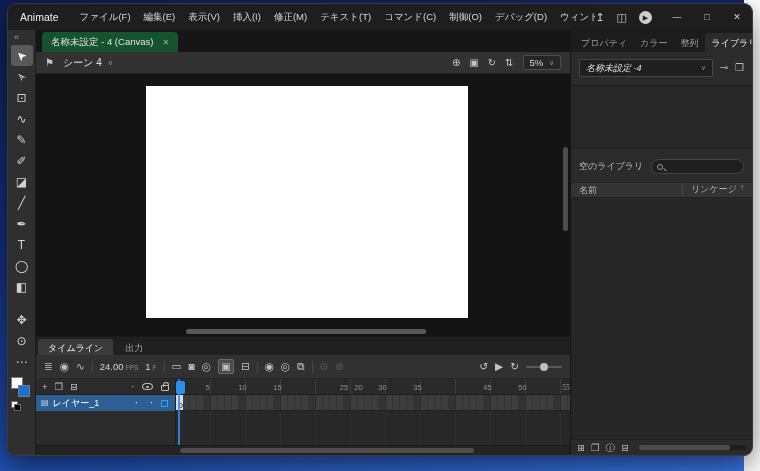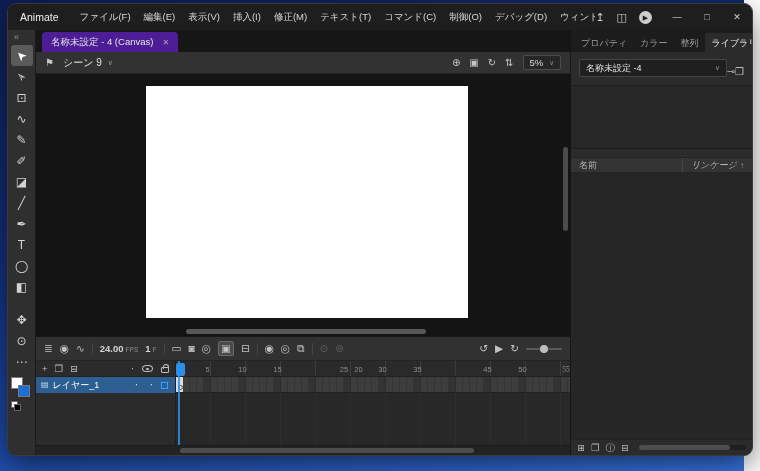--- a/index.html
+++ b/index.html
@@ -33,21 +33,21 @@
   .chip{position:absolute;width:12px;height:12px;border:1px solid #7a7a7a;}
   .chip.stroke{left:2px;top:0;background:#fff;}
   .chip.fill{left:9px;top:8px;}
   .minichips{position:absolute;left:2px;top:24px;width:10px;height:10px;}
   .minichips::before{content:"";position:absolute;left:0;top:0;width:5px;height:5px;background:#fff;border:1px solid #666;}
   .minichips::after{content:"";position:absolute;left:3px;top:3px;width:5px;height:5px;background:#000;border:1px solid #666;}
 
   
   .center-col{position:absolute;left:28px;top:26px;bottom:0;right:182px;display:flex;flex-direction:column;}
   .doc-tab-row{height:22px;background:#161616;display:flex;align-items:flex-end;}
-  .doc-tab{height:20px;background:#4c1d95;color:#e4e4e4;font-size:9.5px;display:flex;align-items:center;gap:9px;padding:0 9px;border-radius:4px 4px 0 0;margin-left:6px;white-space:nowrap;}
+  .doc-tab{height:20px;background:#14532d;color:#e4e4e4;font-size:9.5px;display:flex;align-items:center;gap:9px;padding:0 9px;border-radius:4px 4px 0 0;margin-left:6px;white-space:nowrap;}
   .tab-close{color:#a8a8a8;font-size:8px;}
 
   .editbar{height:22px;background:#323232;display:flex;align-items:center;padding:0 9px;gap:6px;border-bottom:1px solid #202020;}
   .eb-icon{color:#c6c6c6;font-size:10px;line-height:1;}
   .scene-label{color:#e0e0e0;font-size:10px;margin-left:3px;}
   .eb-chevron{color:#9a9a9a;font-size:7px;}
   .eb-right{margin-left:auto;display:flex;align-items:center;gap:9px;}
   .zoom-box{display:flex;align-items:center;gap:6px;background:#262626;border:1px solid #4c4c4c;border-radius:2px;padding:1px 6px;color:#dddddd;font-size:9.5px;}
   .zoom-chevron{font-size:6.5px;color:#9a9a9a;}
 
@@ -62,21 +62,21 @@
   .timeline{height:119px;background:#2b2b2b;border-top:1px solid #1a1a1a;display:flex;flex-direction:column;}
   .tl-tabs{height:18px;background:#202020;display:flex;align-items:flex-end;gap:2px;padding-left:2px;}
   .tl-tab{font-size:9px;color:#a8a8a8;padding:3px 10px 2px;height:16px;}
   .tl-tab.active{background:#3a3a3a;color:#f0f0f0;border-radius:3px 3px 0 0;}
   .tl-toolbar{height:24px;background:#313131;border-bottom:1px solid #242424;display:flex;align-items:center;gap:7px;padding:0 8px;overflow:hidden;}
   .tli{color:#c2c2c2;font-size:10.5px;line-height:1;}
   .tli.active{background:#4a4a4a;border:1px solid #6a6a6a;border-radius:2px;padding:1px 2px;}
   .tli.disabled{color:#5d5d5d;}
   .tl-sep{width:1px;height:12px;background:#454545;flex:0 0 auto;}
   .fps-wrap,.frame-wrap{display:flex;align-items:baseline;gap:2px;color:#d5d5d5;white-space:nowrap;}
-  .fps-val,.frame-val{font-size:9.5px;font-weight:bold;}
+  .fps-val,.frame-val{font-size:9.5px;font-weight:normal;}
   .fps-unit,.frame-unit{font-size:6.5px;color:#8e8e8e;}
   .tl-spacer{flex:1;}
   .tl-slider{position:relative;width:36px;height:2px;background:#5a5a5a;border-radius:1px;flex:0 0 auto;}
   .tl-slider-thumb{position:absolute;left:14px;top:-3px;width:8px;height:8px;border-radius:50%;background:#bdbdbd;display:block;}
 
   .tl-main{flex:1;display:flex;min-height:0;}
   .layers-pane{width:140px;background:#2b2b2b;border-right:1px solid #1e1e1e;display:flex;flex-direction:column;}
   .layers-header{height:16px;display:flex;align-items:center;gap:7px;padding:0 6px;color:#bdbdbd;border-bottom:1px solid #222222;flex:0 0 auto;}
   .lh-icon{font-size:9.5px;line-height:1;}
   .lh-right{margin-left:auto;display:flex;align-items:center;gap:8px;}
@@ -105,33 +105,33 @@
 
   .tl-hscroll{height:10px;background:#232323;position:relative;border-top:1px solid #1b1b1b;flex:0 0 auto;}
   .tl-hscroll .thumb{position:absolute;top:2px;height:5px;border-radius:3px;background:#4d4d4d;left:27%;width:55%;}
 
   
   .right-panel{position:absolute;right:0;top:26px;bottom:0;width:182px;background:#2b2b2b;border-left:1px solid #161616;display:flex;flex-direction:column;}
   .rp-tabs{height:22px;background:#1c1c1c;display:flex;align-items:flex-end;padding-left:4px;gap:1px;}
   .rp-tab{font-size:9px;color:#9f9f9f;padding:4px 6px 3px;height:19px;white-space:nowrap;}
   .rp-tab.active{background:#2b2b2b;color:#f2f2f2;border-radius:3px 3px 0 0;}
   .rp-body{flex:1;display:flex;flex-direction:column;min-height:0;}
-  .lib-row{margin:7px 8px 0;display:flex;align-items:flex-end;}
+  .lib-row{margin:7px 8px 0;display:flex;align-items:center;gap:7px;font-style:italic;}
   .lib-select{flex:1;display:flex;align-items:center;background:#1f1f1f;border:1px solid #454545;border-radius:2px;height:18px;padding:0 6px;color:#e3e3e3;font-size:9px;white-space:nowrap;}
   .sel-chevron{margin-left:auto;color:#9a9a9a;font-size:6.5px;}
   .lib-icon{color:#bdbdbd;font-size:10px;line-height:1;}
   .lib-preview{height:64px;margin-top:8px;background:#272727;border-top:1px solid #1e1e1e;border-bottom:1px solid #1e1e1e;}
   .lib-search-row{margin:10px 8px 0;display:flex;align-items:center;gap:8px;}
   .empty-text{color:#bdbdbd;font-size:9px;white-space:nowrap;}
   .search-box{flex:1;height:15px;background:#1f1f1f;border:1px solid #454545;border-radius:8px;display:flex;align-items:center;padding:0 5px;gap:4px;min-width:0;}
   .mag{width:6px;height:6px;border:1px solid #9a9a9a;border-radius:50%;position:relative;flex:0 0 auto;}
   .mag::after{content:"";position:absolute;left:4.5px;top:4.5px;width:3.5px;height:1px;background:#9a9a9a;transform:rotate(45deg);}
   .search-input{flex:1;background:transparent;border:none;outline:none;color:#dddddd;font-size:9px;min-width:0;}
   .lib-columns{margin-top:8px;height:16px;background:#343434;border-top:1px solid #232323;border-bottom:1px solid #232323;display:flex;align-items:center;padding:0 8px;color:#b9b9b9;font-size:9px;}
-  .col-linkage{margin-left:auto;display:flex;gap:3px;align-items:center;border-left:1px solid #454545;padding-left:8px;height:100%;font-style:italic;}
+  .col-linkage{margin-left:auto;display:flex;gap:3px;align-items:flex-start;border-left:1px solid #454545;padding-left:8px;height:100%;}
   .sort-arrow{font-size:8px;color:#9a9a9a;}
   .lib-list{flex:1;background:#262626;min-height:0;}
   .lib-footer{height:16px;background:#2b2b2b;border-top:1px solid #222;display:flex;align-items:center;gap:6px;padding:0 6px;flex:0 0 auto;}
   .lf-icon{color:#b2b2b2;font-size:9.5px;line-height:1;}
   .lib-footer .scroll{flex:1;height:5px;background:#1f1f1f;border-radius:3px;position:relative;margin-left:4px;}
   .lib-footer .scroll .thumb{position:absolute;left:0;top:0;height:5px;width:85%;border-radius:3px;background:#4d4d4d;display:block;}
 </style>
 </head>
 <body>
 
@@ -224,21 +224,21 @@
     <div class="center-col">
       <div class="doc-tab-row">
         <div class="doc-tab">
           <span>名称未設定 - 4 (Canvas)</span>
           <span class="tab-close">✕</span>
         </div>
       </div>
 
       <div class="editbar">
         <span class="eb-icon">⚑</span>
-        <span class="scene-label">シーン 9</span>
+        <span class="scene-label">シーン 4</span>
         <span class="eb-chevron">∨</span>
         <div class="eb-right" id="eb-right">
             <span class="eb-icon">⊕</span>
             <span class="eb-icon">▣</span>
             <span class="eb-icon">↻</span>
             <span class="eb-icon">⇅</span>
           <span class="zoom-box">
             <span>5%</span>
             <span class="zoom-chevron">∨</span>
           </span>
@@ -249,20 +249,24 @@
         <div class="canvas"></div>
         <div class="vscroll">
             <span class="thumb" style="display:block"></span>
           </div>
       </div>
       <div class="hscroll-row">
           <span class="thumb" style="display:block"></span>
         </div>
 
       <div class="timeline">
+        <div class="tl-tabs" id="tl-tabs">
+            <span class="tl-tab active">タイムライン</span>
+            <span class="tl-tab">出力</span>
+          </div>
         <div class="tl-toolbar" id="tl-toolbar">
             <span class="tli">≣</span>
             <span class="tli">◉</span>
             <span class="tli">∿</span>
             <span class="tl-sep"></span>
             <span class="fps-wrap">
               <b class="fps-val">24.00</b>
               <small class="fps-unit">FPS</small>
             </span>
             <span class="frame-wrap">
@@ -352,20 +356,27 @@
       <div class="rp-body">
         <div class="lib-row">
           <span class="lib-select">
             <span>名称未設定 -4</span>
             <span class="sel-chevron">∨</span>
           </span>
           <span class="lib-icon">⊸</span>
           <span class="lib-icon">❐</span>
         </div>
         <div class="lib-preview"></div>
+        <div class="lib-search-row">
+          <span class="empty-text">空のライブラリ</span>
+          <span class="search-box">
+            <span class="mag"></span>
+            <input class="search-input" placeholder="" style="">
+          </span>
+        </div>
         <div class="lib-columns">
           <span>名前</span>
           <span class="col-linkage">
             <span>リンケージ</span>
             <span class="sort-arrow">↑</span>
           </span>
         </div>
         <div class="lib-list"></div>
         <div class="lib-footer" id="lib-footer">
             <span class="lf-icon">⊞</span>

